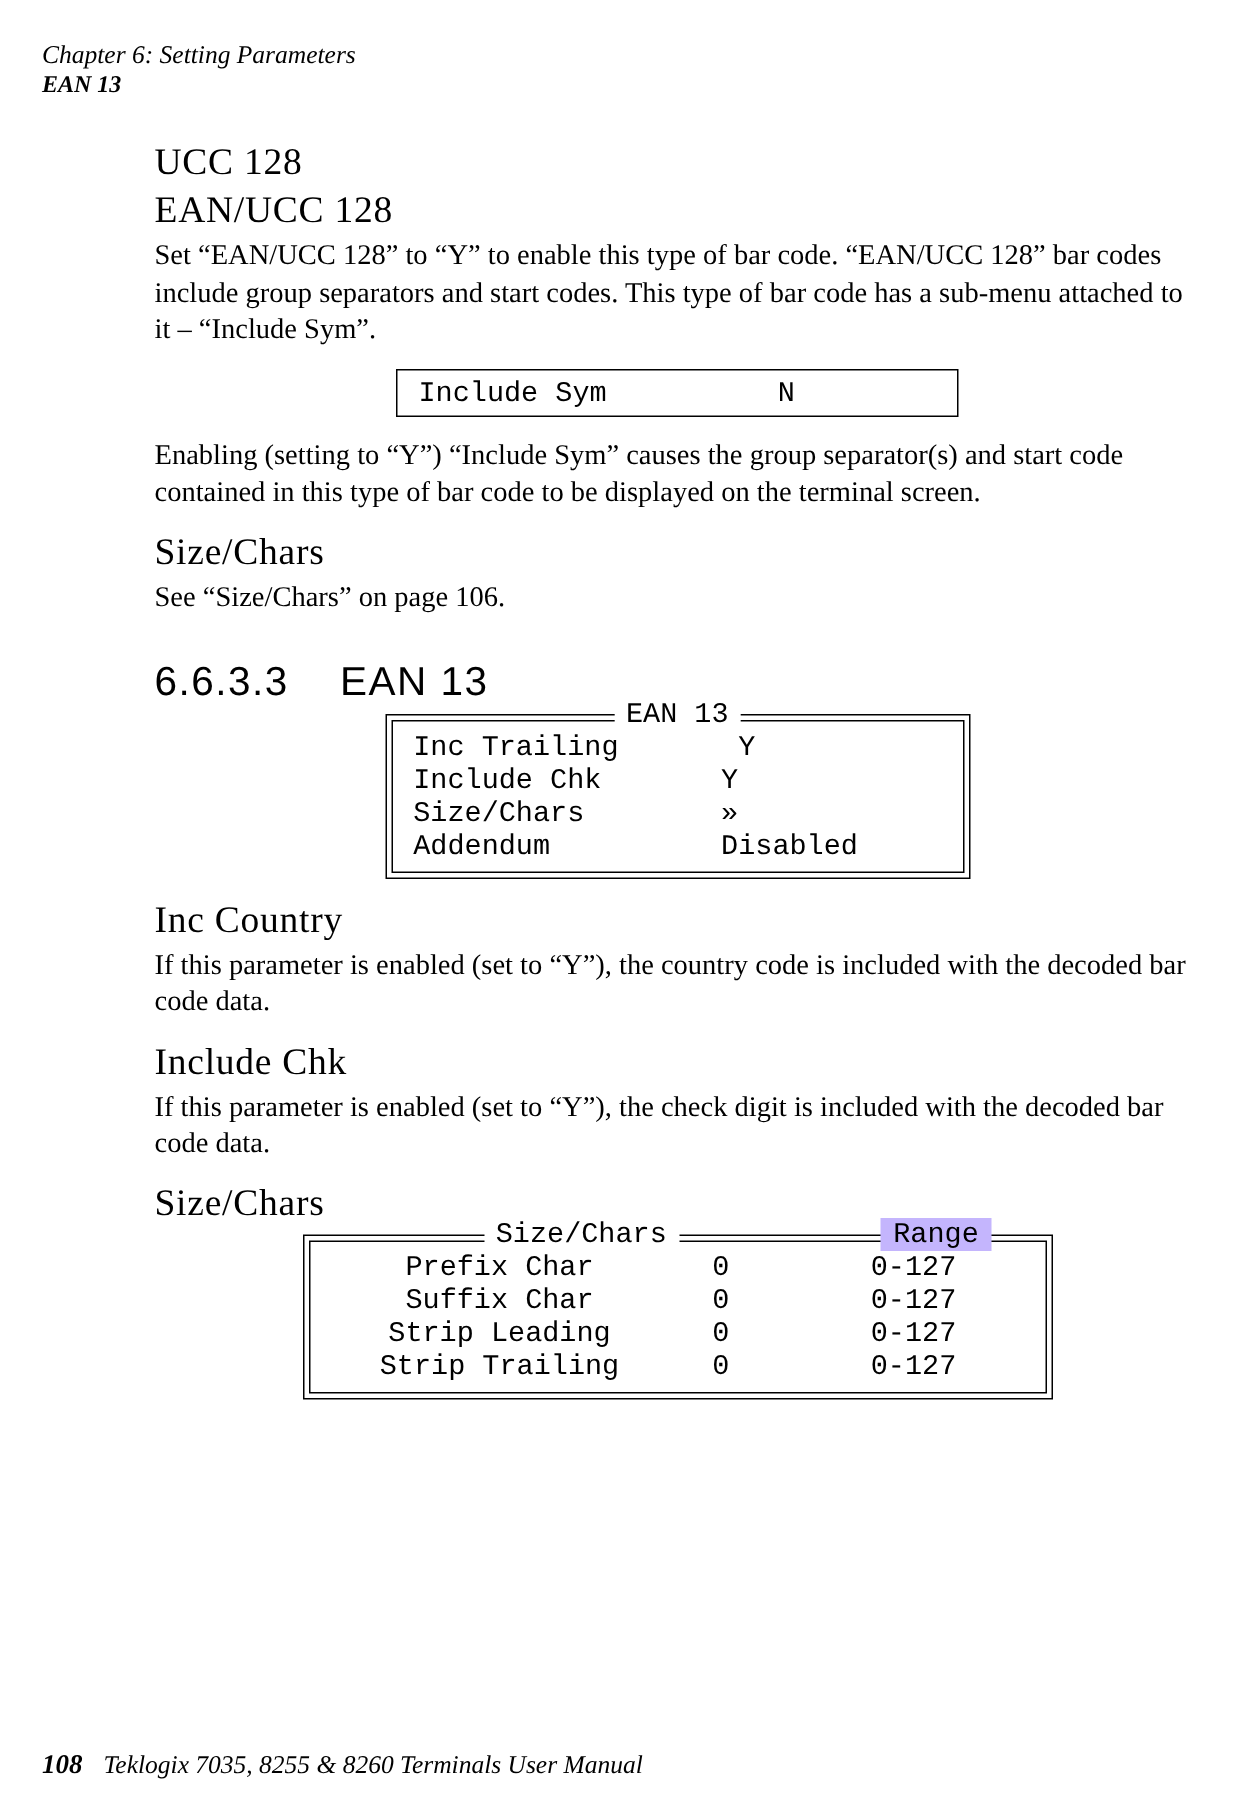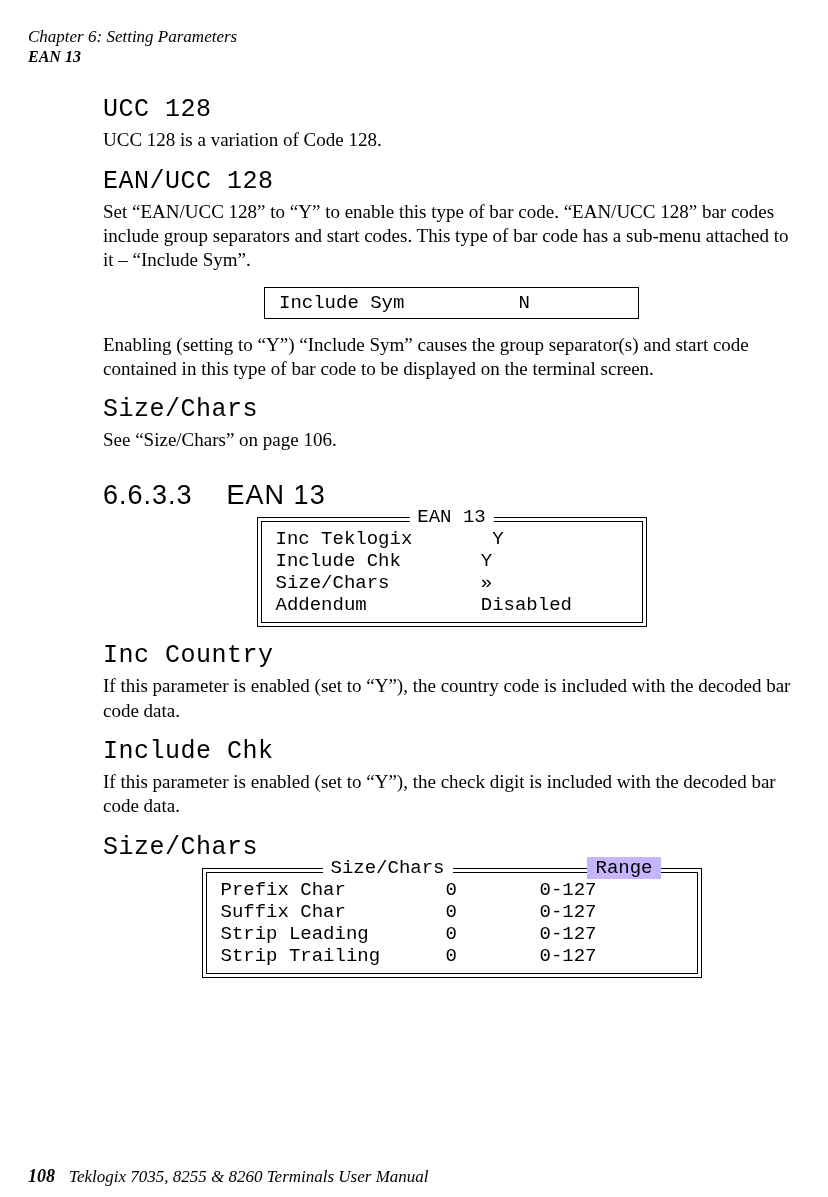--- a/index.html
+++ b/index.html
@@ -29,21 +29,21 @@
     font-weight: bold;
     font-style: italic;
     font-size: 16px;
   }
   .content {
     margin-left: 75px;
     margin-right: 0;
     margin-top: 28px;
   }
   .h-sub {
-    font-family: Liberation Mono, monospace;
+    font-family: Liberation Serif, serif;
     font-stretch: condensed;
     font-weight: 400;
     font-size: 25px;
     letter-spacing: 0.5px;
     margin: 0 0 4px 0;
   }
   .h-sec {
     font-family: "Arial Narrow", "Helvetica Condensed", Arial, sans-serif;
     font-stretch: condensed;
     font-weight: 400;
@@ -104,20 +104,21 @@
     position: relative;
   }
   .sc-outer {
     border: 1.5px solid #000;
     padding: 3px;
     position: relative;
   }
   .sc-inner {
     border: 1.5px solid #000;
     padding: 6px 18px 6px 14px;
+    text-align: center;
   }
   .sc-legend-left {
     position: absolute;
     top: -12px;
     left: 120px;
     background: #fff;
     padding: 0 8px;
     font-family: "Courier New", Courier, monospace;
     font-size: 19px;
   }
@@ -160,21 +161,20 @@
 <div class="page">
 
   <div class="top-left">
     <div>Chapter  6:  Setting Parameters</div>
     <div class="line2">EAN 13</div>
   </div>
 
   <div class="content">
 
     <div class="h-sub">UCC  128</div>
-    <div class="body">UCC 128 is a variation of Code 128.</div>
 
     <div class="h-sub">EAN/UCC  128</div>
     <div class="body">Set “EAN/UCC 128” to “Y” to enable this type of bar code. “EAN/UCC 128” bar codes include group separators and start codes. This type of bar code has a sub-menu attached to it – “Include Sym”.</div>
 
     <div class="framebox1">
       <div class="mono">Include Sym          N</div>
     </div>
 
     <div class="body">Enabling (setting to “Y”) “Include Sym” causes the group separator(s) and start code contained in this type of bar code to be displayed on the terminal screen.</div>
 
@@ -183,21 +183,21 @@
 
     <div class="h-sec">
       <span>6.6.3.3</span>&nbsp;&nbsp;&nbsp;&nbsp;<span>EAN  13</span>
     </div>
 
     <div class="framebox2-wrap">
       <div class="framebox2-outer">
         <div class="framebox2-legend">EAN 13</div>
         <div class="framebox2-inner">
           <div id="ean13rows">
-              <div class="mono">Inc Teklogix       Y</div>
+              <div class="mono">Inc Trailing       Y</div>
               <div class="mono">Include Chk       Y</div>
               <div class="mono">Size/Chars        »</div>
               <div class="mono">Addendum          Disabled</div>
             </div>
         </div>
       </div>
     </div>
 
     <div class="h-sub">Inc Country</div>
     <div class="body">If this parameter is enabled (set to “Y”), the country code is included with the decoded bar code data.</div>

